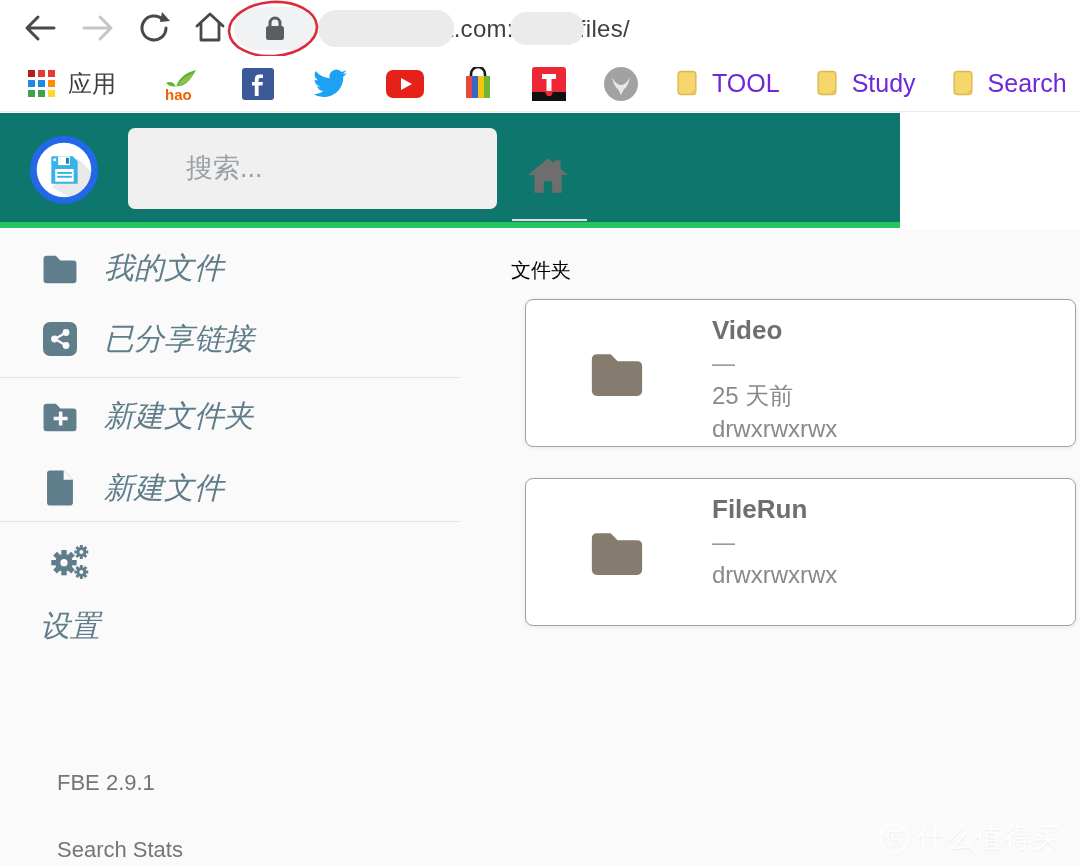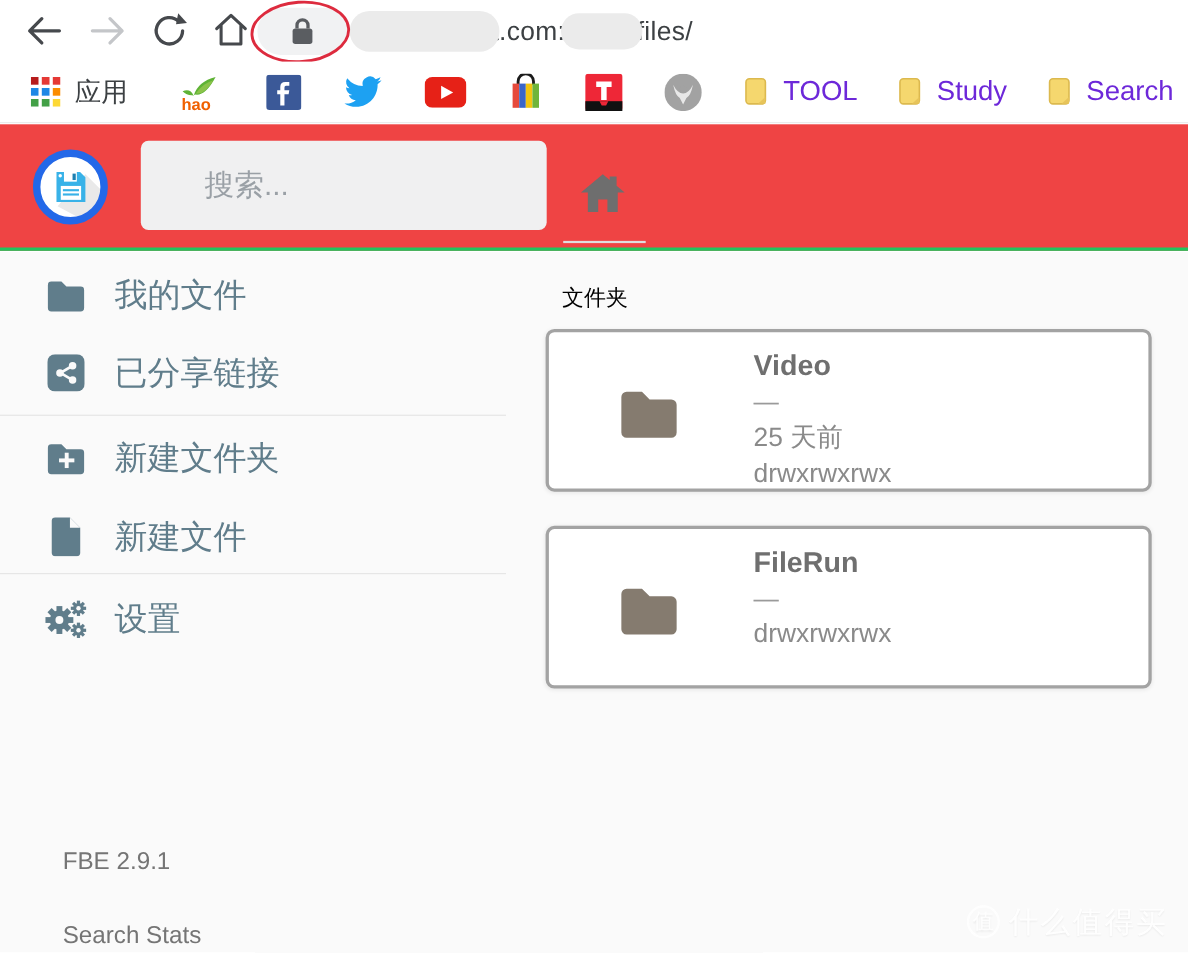--- a/index.html
+++ b/index.html
@@ -19,43 +19,43 @@
   .annotation-svg { position:absolute; left:0; top:0; pointer-events:none; }
 
   
   .bookmarks { position:absolute; left:0; top:56px; width:1080px; height:56px; background:#fff; border-bottom:1px solid #e9e9e9; display:flex; align-items:center; padding-left:28px; overflow:hidden; white-space:nowrap; }
   .bm-item { display:flex; align-items:center; gap:13px; margin-right:36px; cursor:pointer; flex:0 0 auto; }
   .bm-fav { margin-right:38px; cursor:pointer; flex:0 0 auto; display:flex;align-items:flex-end; }
   .bm-label { font-size:24px; color:#3c4043; }
   .bm-folder-label { font-size:25px; color:#6d28d9; }
 
   
-  .app-header { position:absolute; left:0; top:113px; width:1080px; height:115px; background:#ef4444; border-bottom:3px solid #22c55e; }
+  .app-header { position:absolute; left:0; top:113px; width:900px; height:115px; background:#0f766e; border-bottom:6px solid #22c55e; }
   .logo { position:absolute; left:27px; top:20px; width:74px; height:74px; cursor:pointer; }
   .searchbar { position:absolute; left:128px; top:15px; width:369px; height:81px; background:#f0f0f1; border-radius:7px; display:flex; align-items:center; padding:0 20px 0 36px; }
   .searchbar input { flex:1; border:none; outline:none; background:transparent; font-size:27px; color:#333; margin-left:22px; font-family:inherit; }
   .searchbar input::placeholder { color:#9aa0a6; }
   .crumb-home { position:absolute; left:525px; top:40px; width:46px; height:42px; cursor:pointer; }
   .crumb-underline { position:absolute; left:512px; top:106px; width:75px; height:2px; background:#dedede; }
 
   
   .content { position:absolute; left:0; top:229px; width:1080px; height:637px; background:#fafafa; }
 
   
   .side-item { position:absolute; left:40px; height:42px; display:flex; align-items:center; gap:24px; cursor:pointer; }
   .side-item .si-icon { width:40px; display:flex; justify-content:center; }
-  .side-label { font-size:30px; color:#607d8b; }
+  .side-label { font-size:30px; color:#607d8b;font-style:italic; }
   .side-divider { position:absolute; left:0; width:460px; height:1px; background:#e4e4e4; }
   .footer { position:absolute; left:57px; top:503px; }
   .footer div { font-size:22px; color:#757575; line-height:33px;margin-top:34px; }
   .footer .flink { cursor:pointer; }
 
   
   .section-title { position:absolute; left:511px; top:28px; font-size:20px; color:#000000; }
-  .card { position:absolute; left:496px; width:551px; height:148px; background:#fff; border:3px solid #a3a3a3; border-radius:8px; box-shadow:0 1px 4px rgba(0,0,0,0.08); cursor:pointer; }
+  .card { position:absolute; left:525px; width:551px; height:148px; background:#fff; border:1px solid #a3a3a3; border-radius:8px; box-shadow:0 1px 4px rgba(0,0,0,0.08); cursor:pointer; }
   .card.c0 { top:70px; } .card.c1 { top:249px; }
   .card .c-folder { position:absolute; left:62px; top:50px; }
   .card .c-text { position:absolute; left:186px; top:13px; }
   .c-name { font-size:26px; font-weight:bold; color:#6f6f6f; line-height:34px; }
   .c-size { font-size:23px; color:#9a9a9a; line-height:32px; }
   .c-meta { font-size:24px; color:#8a8a8a; line-height:33px; }
 
   
   .watermark { position:absolute; right:18px; bottom:10px; display:flex; align-items:center; gap:8px; color:#ffffff; text-shadow:0 1px 2px rgba(0,0,0,0.08); opacity:0.95; }
   .wm-badge { width:30px; height:30px; border:2px solid #fff; border-radius:50%; display:flex; align-items:center; justify-content:center; font-size:19px; }
@@ -283,21 +283,21 @@
         <svg width="29" height="36" viewBox="0 0 28 34">
           <path d="M4 0 h13 l9 9 v22 a3 3 0 0 1 -3 3 h-19 a3 3 0 0 1 -3 -3 v-28 a3 3 0 0 1 3 -3 z" fill="#607d8b"></path>
           <polygon points="17,0 26,9 17,9" fill="#fafafa"></polygon>
         </svg>
       </span>
       <span class="side-label">新建文件</span>
     </div>
 
     <div class="side-divider" style="top:292px;"></div>
 
-    <div class="side-item" style="top:313px;">
+    <div class="side-item" style="top:313px;flex-direction:column;">
       <span class="si-icon">
         <svg width="46" height="40" viewBox="0 0 30 26">
           <g fill="#607d8b" transform="translate(10.5,13.5)">
             <rect x="-2" y="-9.5" width="4" height="19"></rect>
             <rect x="-2" y="-9.5" width="4" height="19" transform="rotate(45)"></rect>
             <rect x="-2" y="-9.5" width="4" height="19" transform="rotate(90)"></rect>
             <rect x="-2" y="-9.5" width="4" height="19" transform="rotate(135)"></rect>
             <circle r="6.6"></circle>
               <circle r="2.7" fill="#fafafa"></circle>
           </g>

